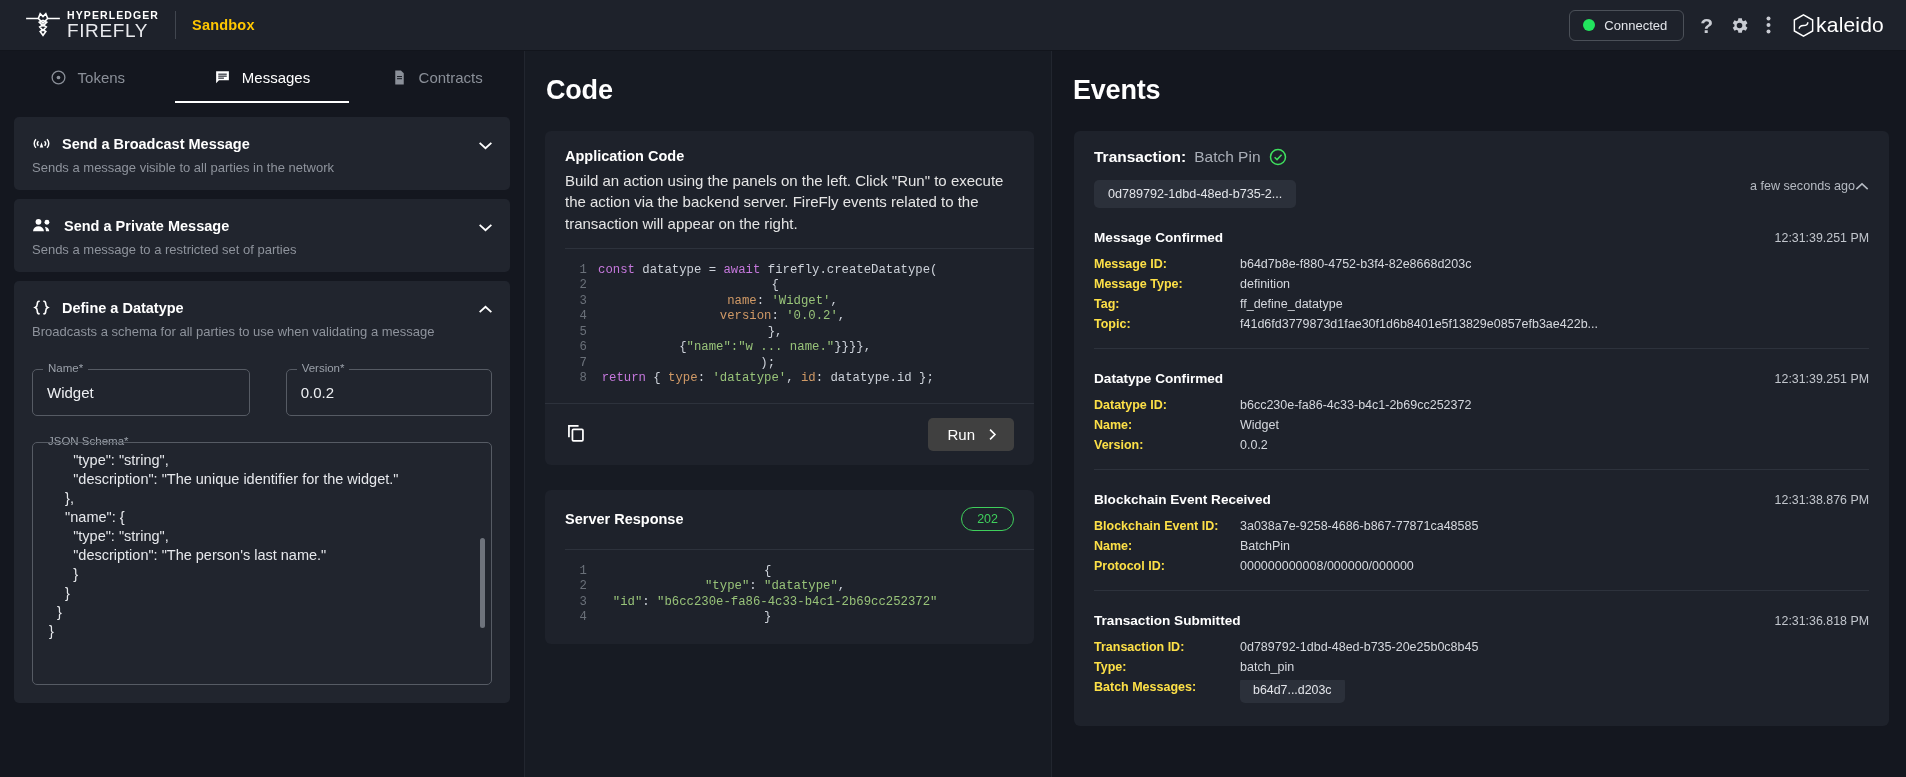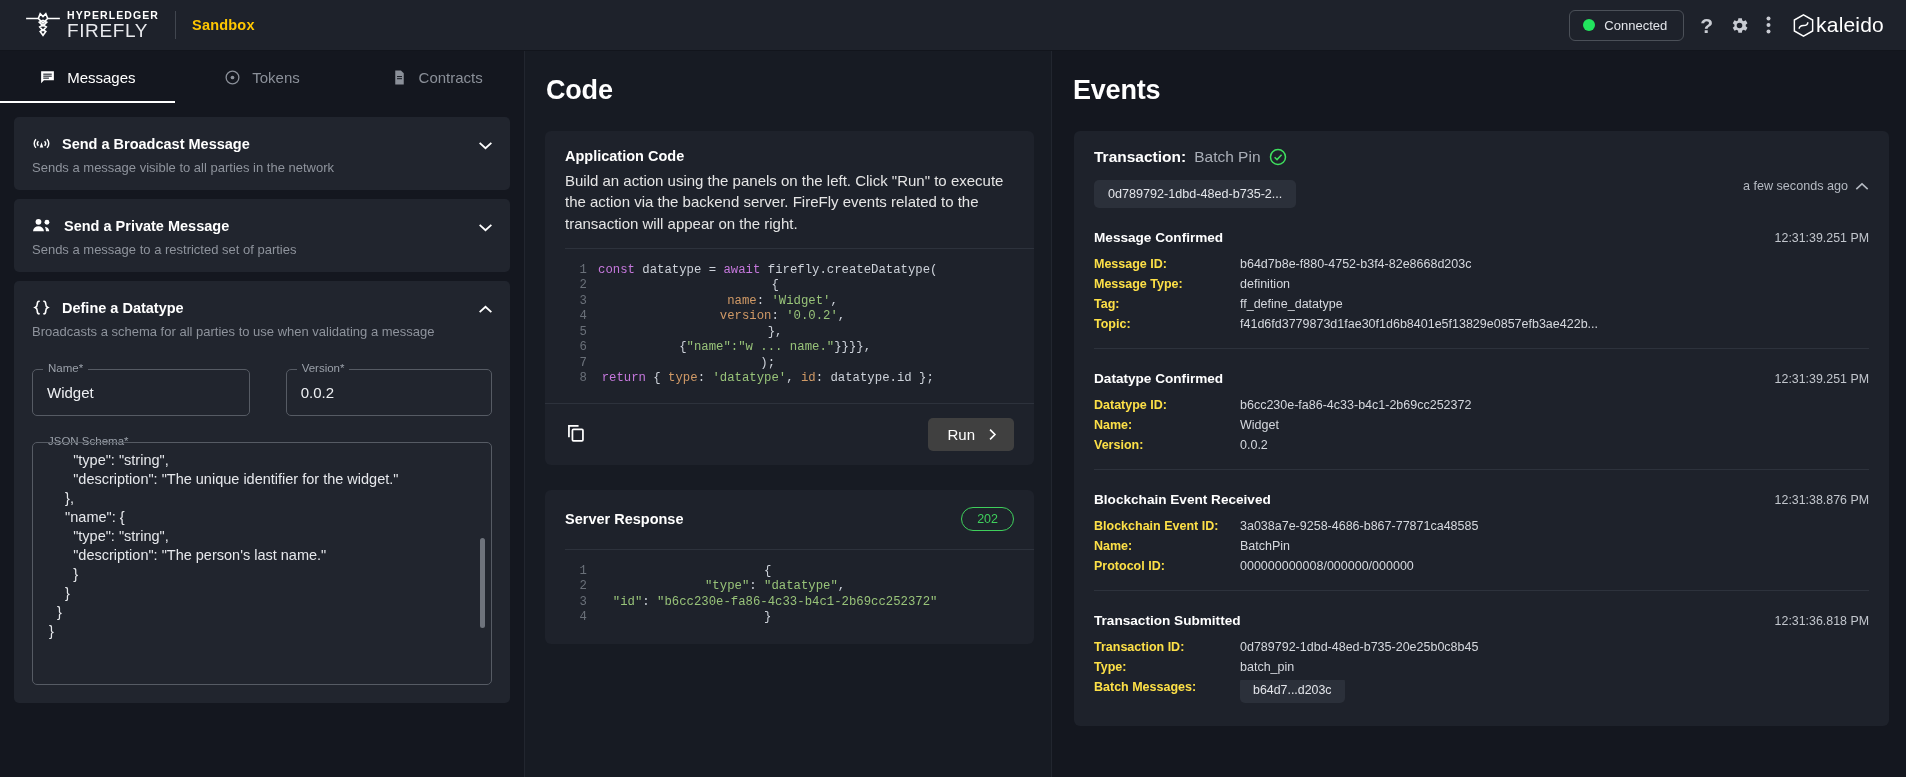--- a/index.html
+++ b/index.html
@@ -161,21 +161,21 @@
   .tx-name { font-size: 15.5px; color: #a9aeb7; }
   .check { width: 18px; height: 18px; }
   .tx-pill {
     display: inline-block; margin-top: 14px;
     background: #2b303a; border-radius: 5px;
     font-size: 12.6px; color: #e3e5ea; padding: 7px 14px;
   }
   .ago {
     position: absolute; right: 20px; top: 48px;
     font-size: 12.6px; color: #b5bac2;
-    display: flex; align-items: center; gap: 7px;
+    display: flex; align-items: center; 
   }
   .ev-group { margin-top: 22px; }
   .ev-top { display: flex; align-items: baseline; }
   .ev-title { font-size: 13.6px; font-weight: 700; color: #fff; }
   .ev-time { margin-left: auto; font-size: 12.4px; color: #c2c6cd; }
   .ev-rows { margin-top: 9px; }
   .ev-row { display: flex; font-size: 12.5px; padding: 3px 0; }
   .ev-k { width: 146px; color: #fde047; flex: none; font-weight: bold; }
   .ev-v { color: #d5d8de; overflow: hidden; white-space: nowrap; text-overflow: ellipsis; }
   .ev-sep { height: 1px; background: #2d323c; margin-top: 14px; }
@@ -233,37 +233,37 @@
       </svg>
       <span class="kaleido-name">kaleido</span>
     </div>
   </div>
 </div>
 
 <div class="columns">
 
   <div class="col-left">
     <div class="tabs">
+      <div class="tab">
+        <svg class="tab-ico" viewBox="0 0 24 24" fill="none" stroke="#8b9099" stroke-width="1.8">
+          <circle cx="12" cy="12" r="9"></circle>
+            <circle cx="12" cy="12" r="2.6" fill="#8b9099" stroke="none"></circle>
+        </svg>
+        <span>Tokens</span>
+      </div>
       <div class="tab active">
         <svg class="tab-ico" viewBox="0 0 24 24" fill="#ffffff">
           <path d="M3 3h18v13H7l-4 4z"></path>
           <g fill="#21252e">
               <rect x="6" y="6.5" width="12" height="1.6"></rect>
               <rect x="6" y="9.3" width="12" height="1.6"></rect>
               <rect x="6" y="12.1" width="8" height="1.6"></rect>
             </g>
         </svg>
         <span>Messages</span>
-      </div>
-      <div class="tab">
-        <svg class="tab-ico" viewBox="0 0 24 24" fill="none" stroke="#8b9099" stroke-width="1.8">
-          <circle cx="12" cy="12" r="9"></circle>
-            <circle cx="12" cy="12" r="2.6" fill="#8b9099" stroke="none"></circle>
-        </svg>
-        <span>Tokens</span>
       </div>
       <div class="tab">
         <svg class="tab-ico" viewBox="0 0 24 24" fill="#8b9099">
           <path d="M6 2h8l4 4v16H6z"></path>
           <g fill="#14171f">
               <rect x="8.5" y="10" width="7" height="1.4"></rect>
               <rect x="8.5" y="13" width="7" height="1.4"></rect>
             </g>
         </svg>
         <span>Contracts</span>

